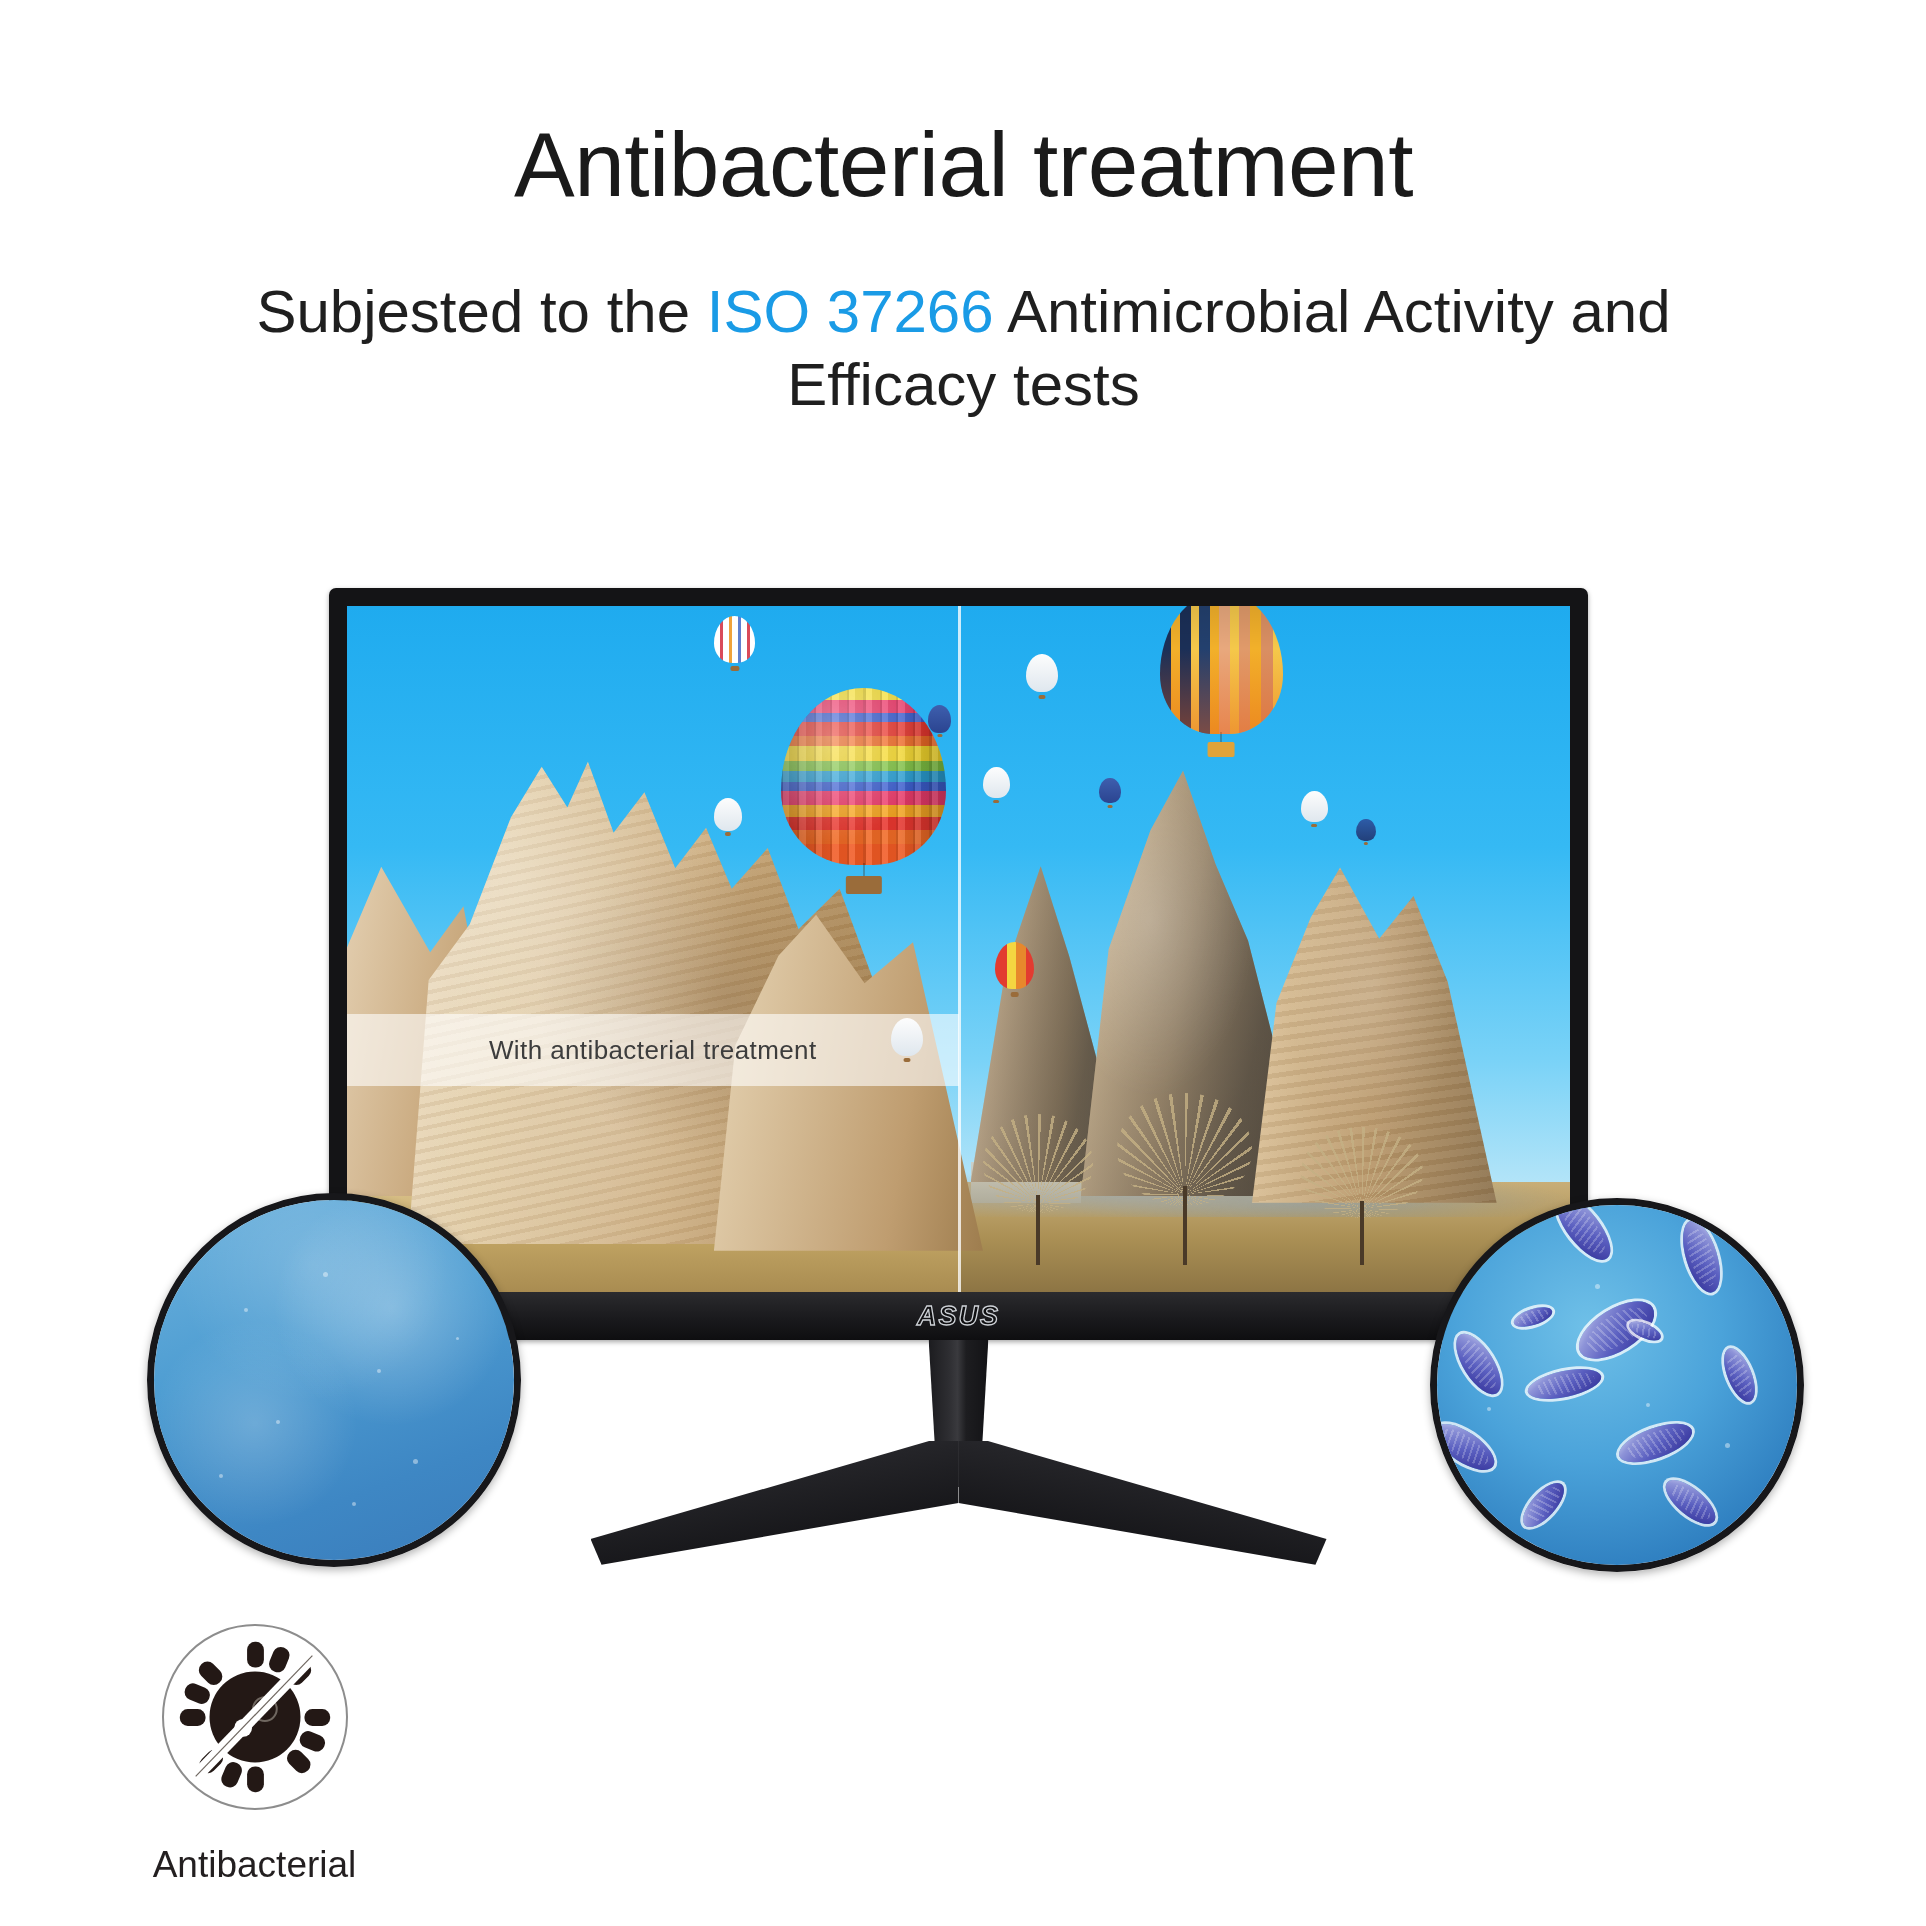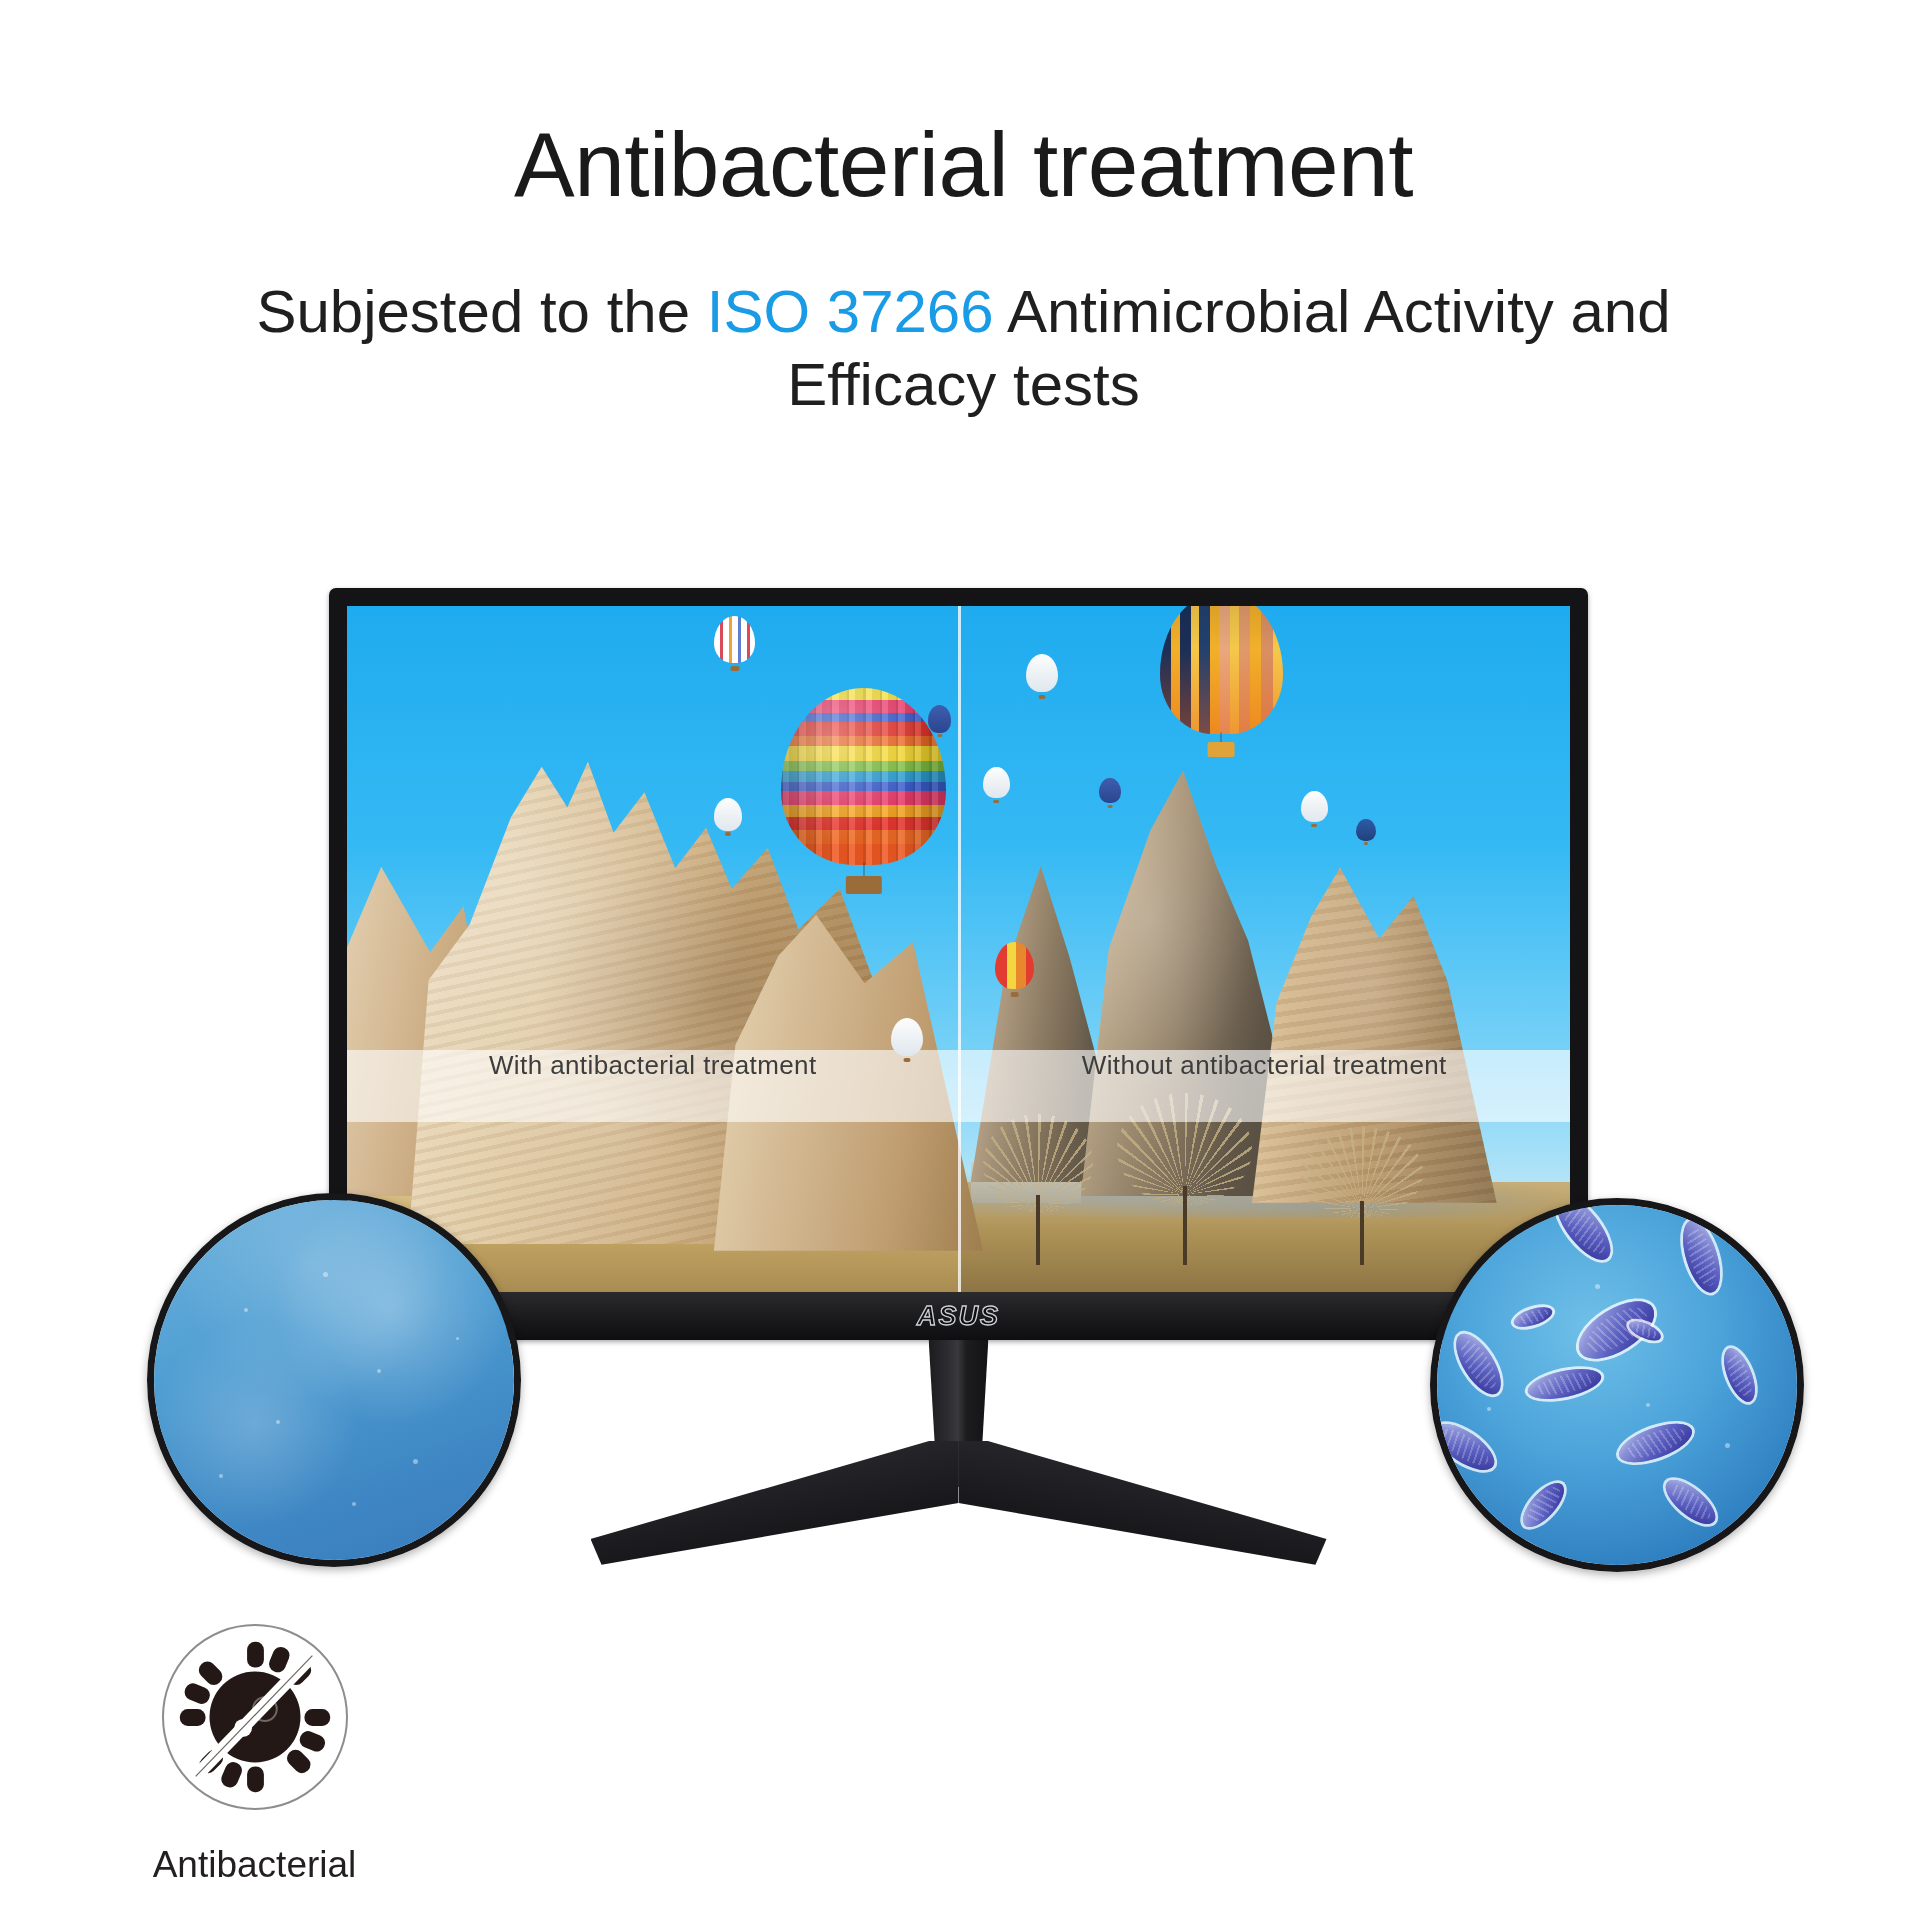--- a/index.html
+++ b/index.html
@@ -220,23 +220,22 @@
       repeating-conic-gradient(from 0deg at 50% 90%,
         rgba(196,176,132,.85) 0deg 2deg, rgba(0,0,0,0) 2deg 9deg);
     opacity:.95;
   }
 
   
   .labelband{
     position:absolute;left:0;width:50%;
     top:59.5%;height:10.5%;
     background:rgba(255,255,255,.60);
-    display:flex;align-items:flex-start;justify-content:center;
+    display:flex;align-items:center;justify-content:center;
     z-index:10;
-    margin-top:36px;
   }
   .labelband.right{left:50%;}
   .labelband span{
     font-size:26px;color:#3d3d3d;letter-spacing:0.4px;white-space:nowrap;
   }
 
   
   .bezelbottom{
     position:absolute;left:0;right:0;bottom:0;height:48px;
     background:linear-gradient(180deg,#2b2b2e 0%,#1a1a1d 55%,#0e0e10 100%);
@@ -422,23 +421,20 @@
 
         <div class="balloon bwhite" style="left:44.5%;top:60%;width:2.6%;height:6.5%;z-index:11;">
           <div class="env"></div>
           <div class="basket"></div>
         </div>
 
         <div class="divider"></div>
 
         <div class="labelband">
           <span>With antibacterial treatment</span>
-        </div>
-        <div class="labelband right">
-          <span>Without antibacterial treatment</span>
         </div>
       </div>
 
       <div class="bezelbottom">
         <div class="asus">ASUS</div>
         <div class="leds">
           <i></i>
           <i></i>
           <i></i>
           <i></i>

